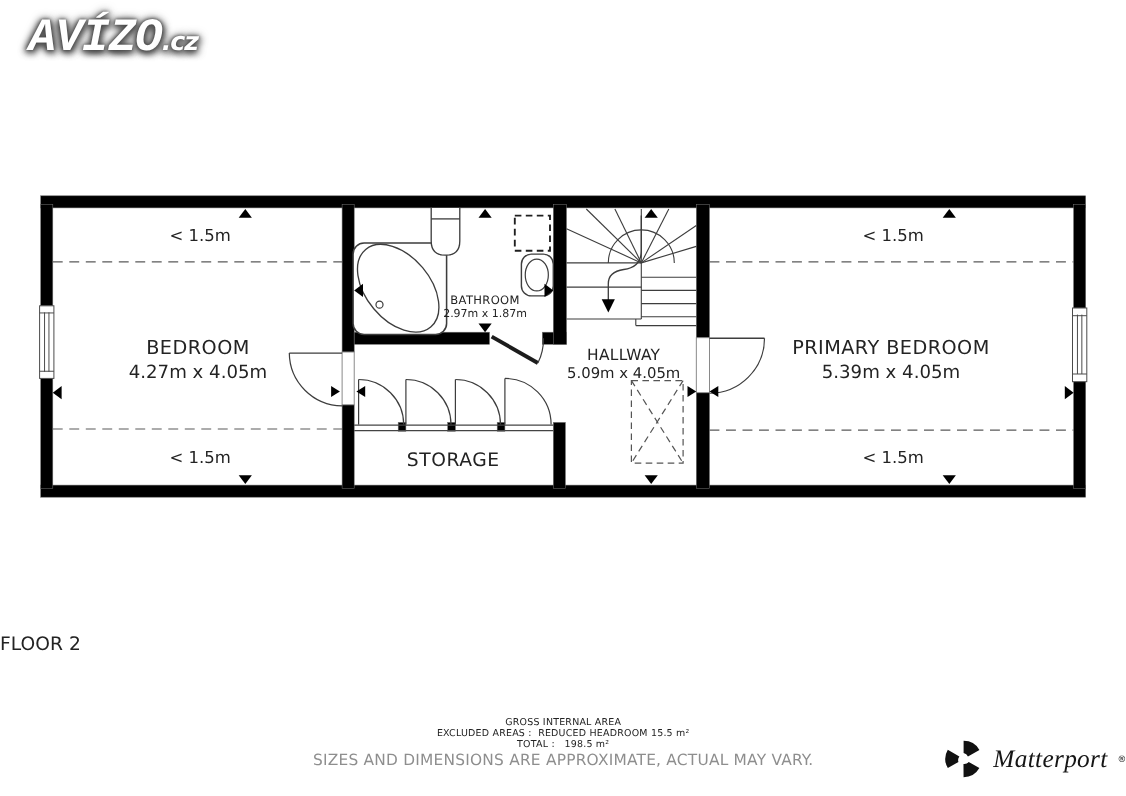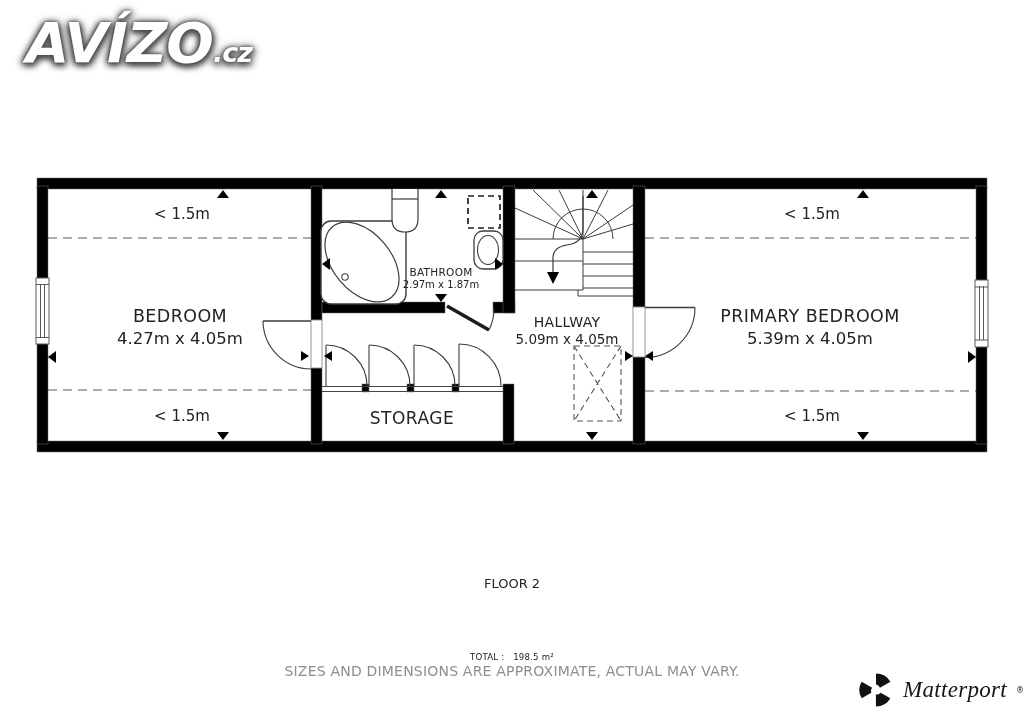--- a/index.html
+++ b/index.html
@@ -2,25 +2,25 @@
 <html><head>
 <meta charset="utf-8">
 <style>
   html,body{margin:0;padding:0;background:#fff;}
   #canvas{position:relative;width:1024px;height:724px;background:#ffffff;overflow:hidden;
           font-family:"DejaVu Sans",sans-serif;}
   
   .avizo{position:absolute;left:26px;top:10px;font-style:italic;font-weight:bold;
          color:#ffffff;white-space:nowrap;letter-spacing:-1px;
          text-shadow:0 0 3px #3f3f3f,0 0 9px #5a5a5a,2px 3px 7px #454545,-2px 2px 6px #555555;}
-  .avizo .brand{font-size:56px;}
-  .avizo .tld{font-size:27px;}
-  
-  .floor-label{position:absolute;left:0;right:0;top:576px;text-align:center;
-               font-size:13px;color:#232323;}
+  .avizo .brand{font-size:42px;font-family:Liberation Mono, monospace;}
+  .avizo .tld{font-size:23px;}
+  
+  .floor-label{position:absolute;left:0;right:0;top:576px;
+               font-size:17px;color:#232323;}
   
   .footer{position:absolute;left:0;right:0;top:652px;text-align:center;color:#232323;}
   .footer p{margin:0;font-size:8.6px;line-height:10px;white-space:pre;letter-spacing:.2px;}
   .footer p.disclaimer{margin-top:4px;font-size:14px;color:#8e8e8e;}
   
   .matterport{position:absolute;left:858px;top:672px;display:flex;align-items:center;gap:9px;font-style:italic;}
   .matterport .word{font-family:"Liberation Serif",serif;font-size:23px;color:#161616;letter-spacing:.3px;}
   .matterport sup{font-size:8px;color:#161616;}
   svg text{fill:#232323;}
   .room-name{font-size:17.5px;letter-spacing:.4px;}
@@ -194,20 +194,22 @@
       <text x="812" y="219" class="clearance">&lt; 1.5m</text>
       <text x="810" y="322" class="room-name">PRIMARY BEDROOM</text>
       <text x="810" y="344" class="room-dims">5.39m x 4.05m</text>
       <text x="812" y="421" class="clearance">&lt; 1.5m</text>
     </g>
   </svg>
 
   <div class="floor-label">FLOOR 2</div>
 
   <div class="footer">
+    <p>GROSS INTERNAL AREA</p>
+    <p>EXCLUDED AREAS :  REDUCED HEADROOM 15.5 m²</p>
     <p>TOTAL :   198.5 m²</p>
     <p class="disclaimer">SIZES AND DIMENSIONS ARE APPROXIMATE, ACTUAL MAY VARY.</p>
   </div>
 
   <div class="matterport">
     <svg width="36" height="36" viewBox="0 0 100 100">
       <g fill="#111111">
         <path d="M50,4 A46,46 0 0 1 90,27 L61,44 A15,15 0 0 0 50,35 Z"></path>
         <path d="M50,4 A46,46 0 0 1 90,27 L61,44 A15,15 0 0 0 50,35 Z" transform="rotate(120 50 50)"></path>
         <path d="M50,4 A46,46 0 0 1 90,27 L61,44 A15,15 0 0 0 50,35 Z" transform="rotate(240 50 50)"></path>

